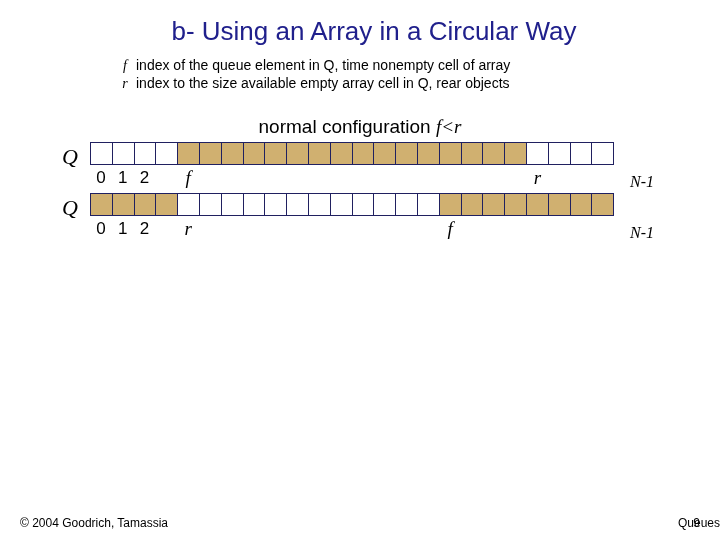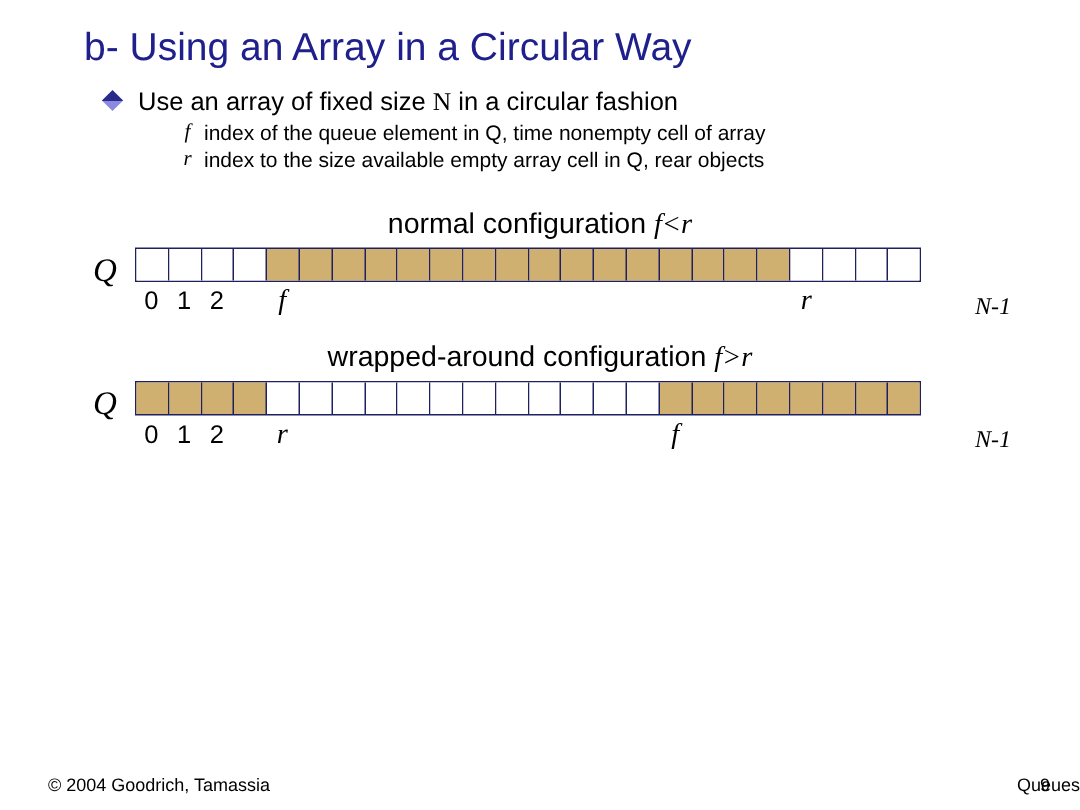--- a/index.html
+++ b/index.html
@@ -1,18 +1,18 @@
 <!DOCTYPE html>
 <html><head>
 <meta charset="utf-8">
 <style>
   * { box-sizing: border-box; margin: 0; padding: 0; }
   html, body { width: 720px; height: 540px; font-family: Verdana, Arial, sans-serif; background: #fff; color: #000; }
   .slide { width: 720px; height: 540px; position: relative; padding: 14px 28px 0 28px; }
-  .title { color: #20208c; font-size: 26px; font-weight: 400; margin: 2px 0 10px 28px; font-family: Arial, Helvetica, sans-serif; }
+  .title { color: #20208c; font-size: 26px; font-weight: 400; margin: 2px 0 10px 28px; font-family: Arial, Helvetica, sans-serif; text-align: center; }
   .body-list { list-style: none; margin-left: 64px; margin-right: 32px; }
   .body-list li { position: relative; font-size: 17px; line-height: 1.25; margin-bottom: 1px; }
   .body-list li.bulleted::before {
     content: ""; position: absolute; left: -22px; top: 5px; width: 10px; height: 10px;
     background: linear-gradient(135deg, #2a2a8a 50%, #8a8ae0 50%); transform: rotate(45deg);
   }
   .body-list li .ital { font-style: italic; }
   .body-list li .serif { font-family: "Times New Roman", Times, serif; }
   .sub-list { list-style: none; margin: 2px 0 2px 90px; }
   .sub-list li { font-size: 14px; line-height: 1.25; position: relative; padding-left: 18px; }
@@ -22,37 +22,34 @@
   .array-block { position: relative; margin: 4px 0 0 62px; width: 552px; }
   .q-label { position: absolute; left: -28px; top: 2px; font-style: italic; font-family: "Times New Roman", serif; font-size: 22px; }
   .cells { display: flex; height: 23px; border: 1.5px solid #202060; width: 524px; }
   .cell { flex: 1; border-right: 1px solid #202060; }
   .cell:last-child { border-right: none; }
   .cell.fill { background: #d0b070; }
   .cell.empty { background: #fff; }
   .idx-row { display: flex; width: 524px; margin-top: 2px; }
   .idx-cell { flex: 1; text-align: center; font-size: 17px; height: 22px; line-height: 22px; }
   .idx-cell.ital { font-style: italic; font-family: "Times New Roman", serif; font-size: 19px; }
-  .nminus { position: absolute; left: 560px; bottom: -2px; font-style: italic; font-family: "Times New Roman", serif; font-size: 16px; white-space: nowrap; }
+  .nminus { position: absolute; left: 540px; bottom: -2px; font-style: italic; font-family: "Times New Roman", serif; font-size: 16px; white-space: nowrap; }
   .footer { position: absolute; bottom: 10px; left: 0; width: 720px; font-size: 12px; }
-  .copy { position: absolute; left: 32px; bottom: 0; }
+  .copy { position: absolute; left: 20px; bottom: 0; }
   .ftitle { position: absolute; left: 0; width: 720px; text-align: right; bottom: 0; }
   .pnum { position: absolute; right: 20px; bottom: 0; }
 </style>
 </head>
 <body>
 
 <div class="slide">
 
   <h1 class="title">b- Using an Array in a Circular Way</h1>
 
   <ul class="body-list">
-    <li class="bulleted">
-      <span>Use an array of fixed size </span><span class="serif">N</span><span> in a circular fashion</span>
-    </li>
   </ul>
 
   <ul class="sub-list">
     <li>
       <span class="var">f</span>
       <span>index of the queue element in </span><span class="ital" style="font-family:inherit">Q,</span><span> time nonempty cell of array</span>
     </li>
     <li>
       <span class="var">r</span>
       <span>index to the size available empty array cell in </span><span class="ital" style="font-family:inherit">Q,</span><span> rear objects</span>
@@ -113,23 +110,20 @@
         <div class="idx-cell"></div>
         <div class="idx-cell"></div>
         <div class="idx-cell ital">r</div>
         <div class="idx-cell"></div>
         <div class="idx-cell"></div>
         <div class="idx-cell"></div>
       </div>
     <div class="nminus">N-1</div>
   </div>
 
-  <div class="config-label" style="margin-top:16px">
-    <span>wrapped-around configuration </span><span class="ital">f&gt;r</span>
-  </div>
   <div class="array-block">
     <div class="q-label">Q</div>
     <div class="cells" id="cells-1">
         <div class="cell fill"></div>
         <div class="cell fill"></div>
         <div class="cell fill"></div>
         <div class="cell fill"></div>
         <div class="cell empty"></div>
         <div class="cell empty"></div>
         <div class="cell empty"></div>

